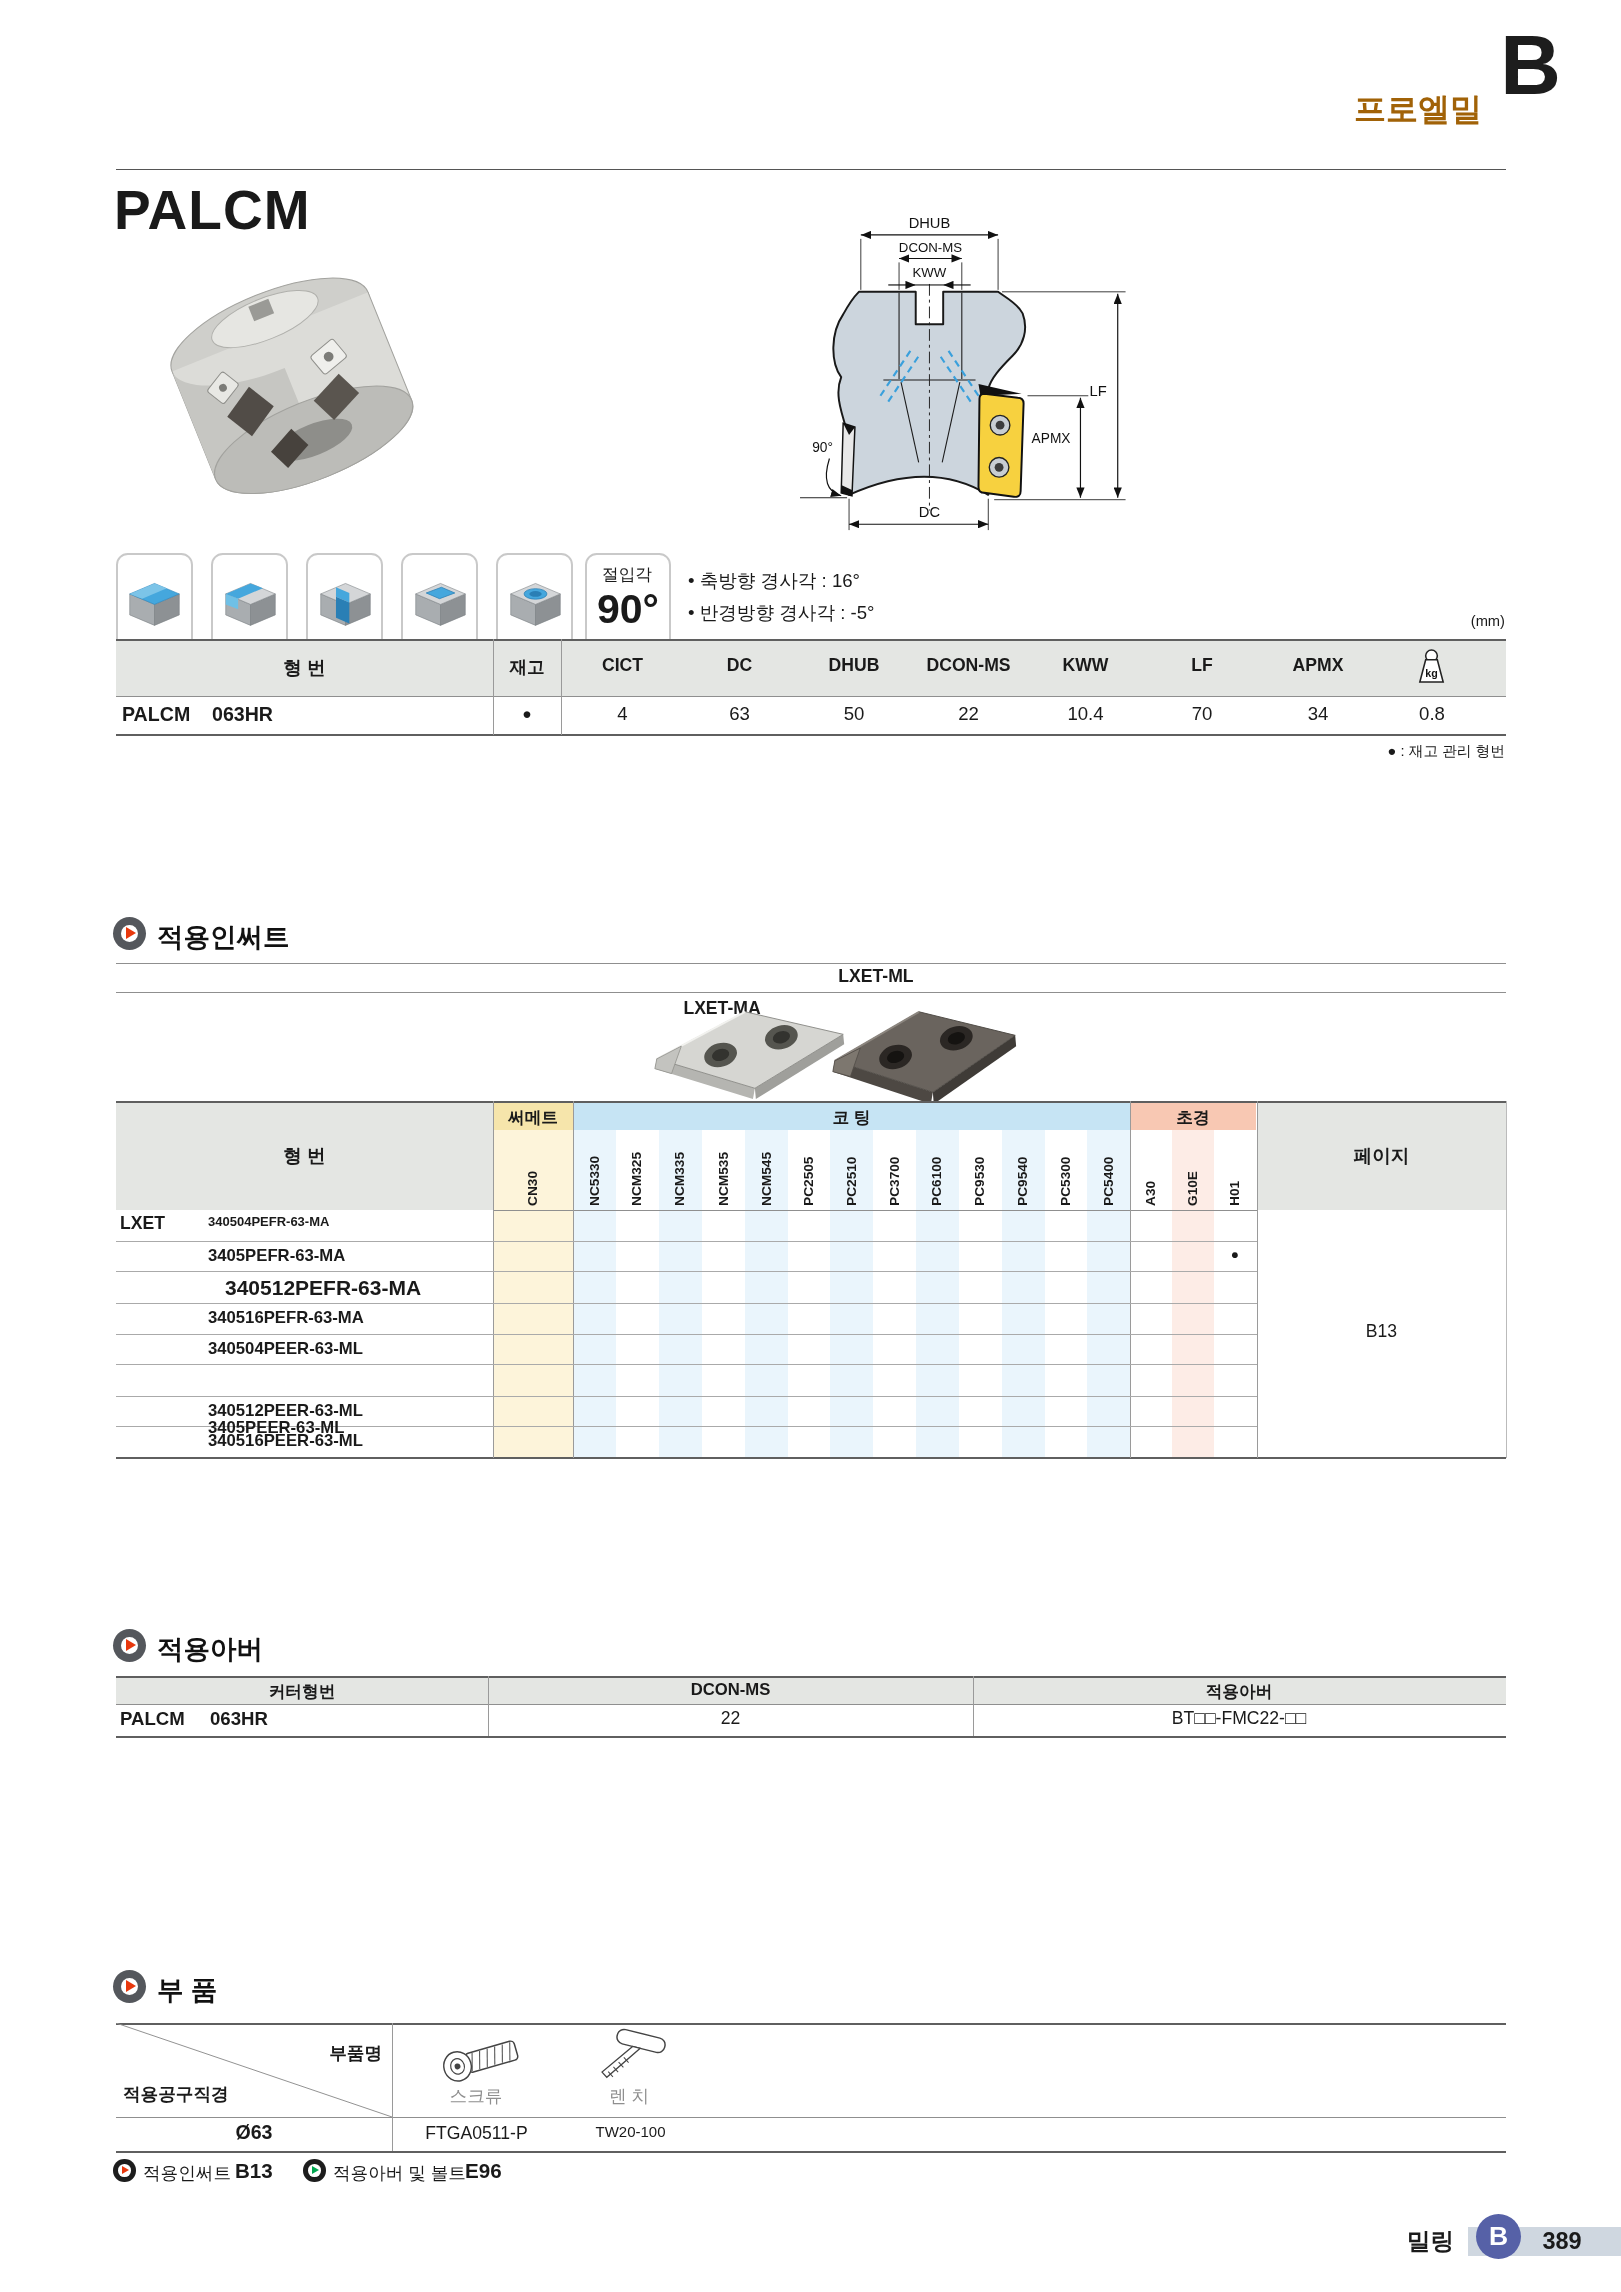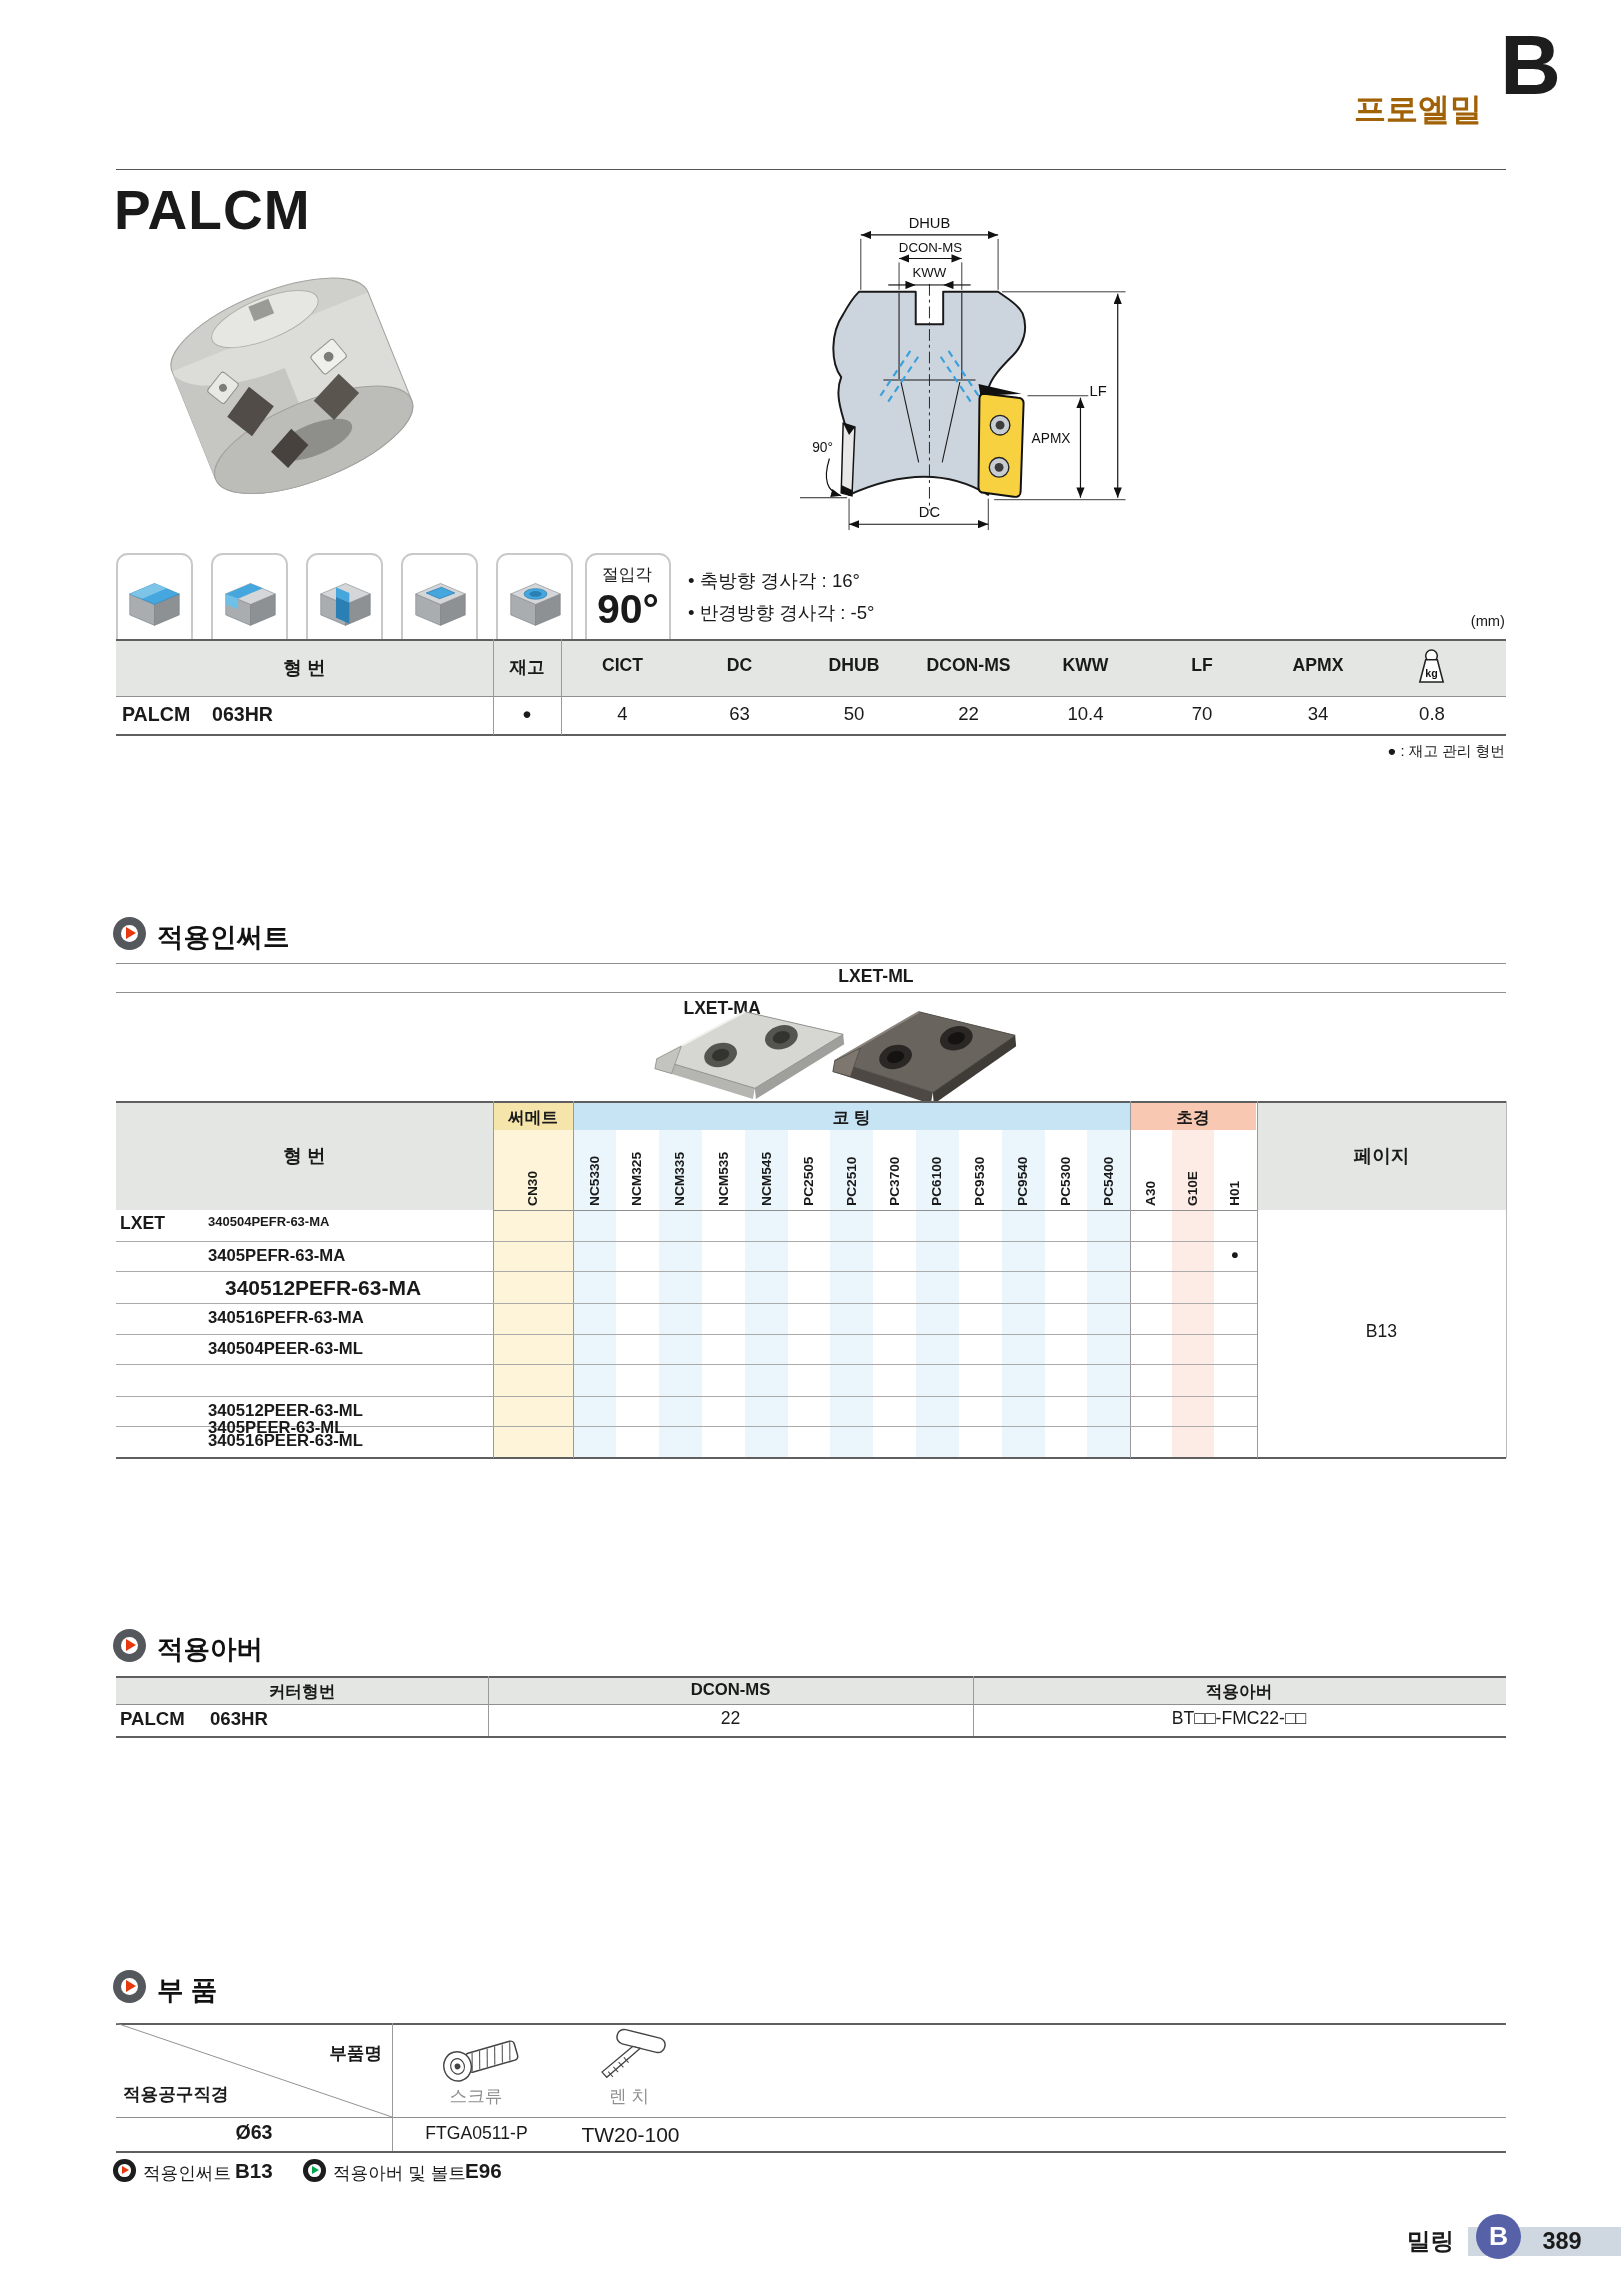--- a/index.html
+++ b/index.html
@@ -378,21 +378,21 @@
       <line x1="42" y1="34" x2="48" y2="38" stroke="#444" stroke-width="1"></line>
       <line x1="38" y1="40" x2="44" y2="44" stroke="#444" stroke-width="1"></line>
       <line x1="34" y1="46" x2="40" y2="50" stroke="#444" stroke-width="1"></line>
       <line x1="30" y1="52" x2="36" y2="56" stroke="#444" stroke-width="1"></line>
     </g>
   </svg>
   <div class="t ctr" style="left:427px;top:2084px;width:98px;font-size:17.6px;color:#8f8f8f;">스크류</div>
   <div class="t ctr" style="left:580px;top:2084px;width:98px;font-size:17.6px;color:#8f8f8f;">렌  치</div>
   <div class="t ctr b" style="left:156px;top:2121px;width:196px;font-size:19.6px;">Ø63</div>
   <div class="t ctr" style="left:398px;top:2123px;width:157px;font-size:17.6px;">FTGA0511-P</div>
-  <div class="t ctr" style="left:557px;top:2123px;width:147px;font-size:21px;">TW20-100</div>
+  <div class="t ctr" style="left:557px;top:2123px;width:147px;font-size:15px;">TW20-100</div>
 
   <span class="link-icon red" style="left:113px;top:2159px;"></span>
   <div class="t" style="left:143px;top:2161px;font-size:17.6px;">적용인써트</div>
   <div class="t b" style="left:235px;top:2159px;font-size:20.6px;">B13</div>
   <span class="link-icon green" style="left:303px;top:2159px;"></span>
   <div class="t" style="left:333px;top:2161px;font-size:17.6px;">적용아버 및 볼트</div>
   <div class="t b" style="left:465px;top:2159px;font-size:20.6px;">E96</div>
 
   <div class="abs" style="left:1468px;top:2227px;width:153px;height:29px;background:#cfd7e0;"></div>
   <div class="t b" style="left:1407px;top:2227px;font-size:23.5px;line-height:29px;">밀링</div>

